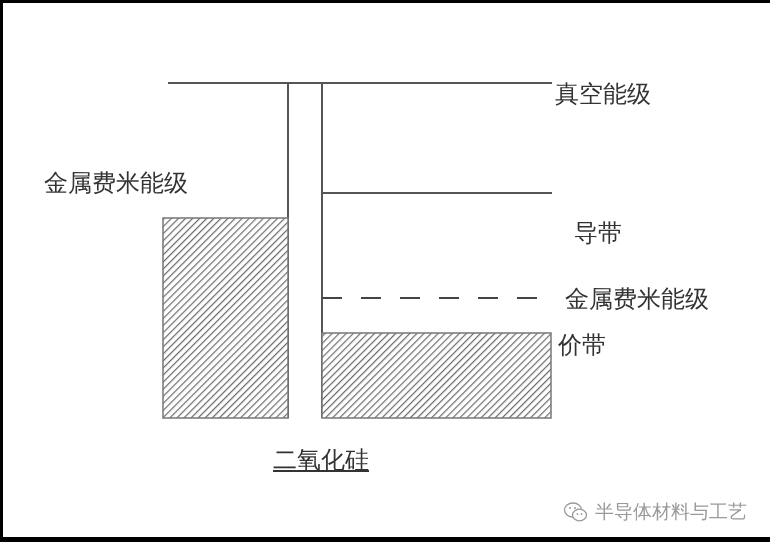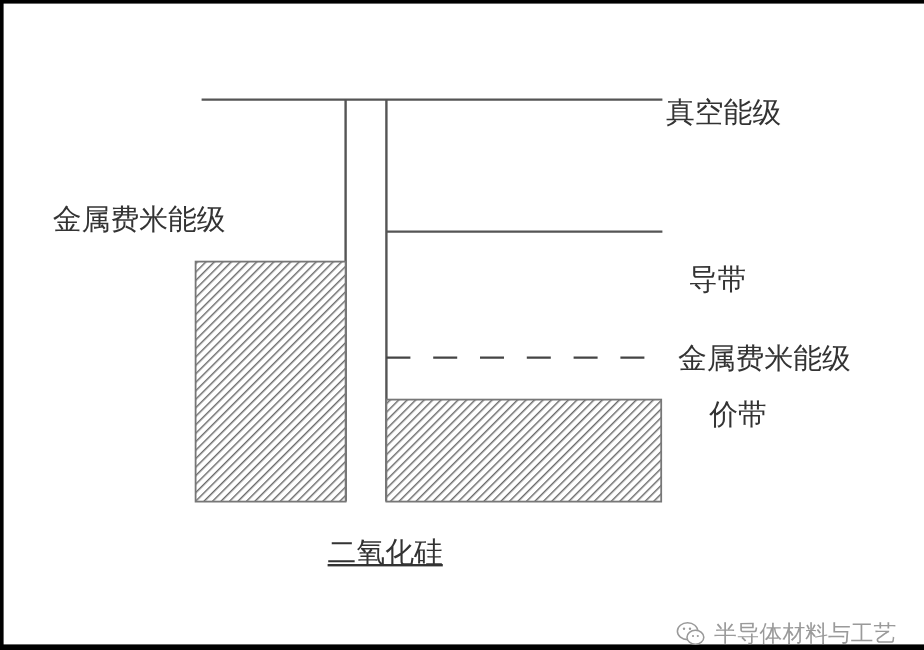--- a/index.html
+++ b/index.html
@@ -1,20 +1,20 @@
 <!DOCTYPE html>
 <html><head>
   <meta charset="utf-8">
   <style>
     html, body { margin: 0; padding: 0; }
     body { width: 770px; height: 542px; background: #000; position: relative; overflow: hidden; font-family: "DejaVu Sans", sans-serif; }
     .canvas { position: absolute; left: 3px; top: 3px; width: 764px; height: 534px; background: #fff; padding-left: 20px; }
     svg.diagram { position: absolute; left: 0; top: 0; }
     .label { position: absolute; font-size: 24px; color: #333; white-space: nowrap; line-height: 1; }
-    .watermark { position: absolute; left: 560px; top: 496px; display: flex; align-items: center; gap: 6px; color: #9a9a9a; font-size: 19px; margin-top: 16px; }
+    .watermark { position: absolute; left: 560px; top: 496px; display: flex; align-items: center; gap: 6px; color: #9a9a9a; font-size: 19px; }
     .wm-icon { width: 26px; height: 22px; }
   </style>
 </head>
 <body>
 
 <div class="canvas">
   <svg class="diagram" width="770" height="542" viewBox="0 0 770 542" style="left:-3px;top:-3px;">
     <defs>
       <pattern id="hatch" patternUnits="userSpaceOnUse" width="5" height="5" patternTransform="rotate(45)">
         <rect width="5" height="5" fill="#fff"></rect>
@@ -32,21 +32,21 @@
     <line x1="322" y1="298" x2="550" y2="298" stroke="#444" stroke-width="2" stroke-dasharray="20,19"></line>
 
     <rect x="163" y="218" width="125" height="200" fill="url(#hatch)" stroke="#777" stroke-width="1.5"></rect>
 
     <rect x="322" y="333" width="229" height="85" fill="url(#hatch)" stroke="#777" stroke-width="1.5"></rect>
   </svg>
 
   <div class="label" style="left:552px;top:79px;">真空能级</div>
   <div class="label" style="left:571px;top:178px;margin-top:40px;">导带</div>
   <div class="label" style="left:562px;top:284px;">金属费米能级</div>
-  <div class="label" style="left:588px;top:330px;">价带</div>
+  <div class="label" style="left:555px;top:330px;">价带</div>
   <div class="label" style="left:41px;top:168px;text-align:center;">金属费米能级</div>
   <div class="label" style="left:270px;top:445px;text-decoration:underline;">二氧化硅</div>
 
   <div class="watermark">
     <svg class="wm-icon" viewBox="0 0 26 22">
       <ellipse cx="10" cy="9" rx="8.5" ry="7" fill="none" stroke="#9a9a9a" stroke-width="1.3"></ellipse>
       <ellipse cx="16.5" cy="14" rx="7" ry="5.8" fill="#fff" stroke="#9a9a9a" stroke-width="1.3"></ellipse>
       <circle cx="7" cy="7" r="1" fill="#9a9a9a"></circle>
       <circle cx="12" cy="7" r="1" fill="#9a9a9a"></circle>
       <circle cx="14.5" cy="13" r="0.9" fill="#9a9a9a"></circle>

